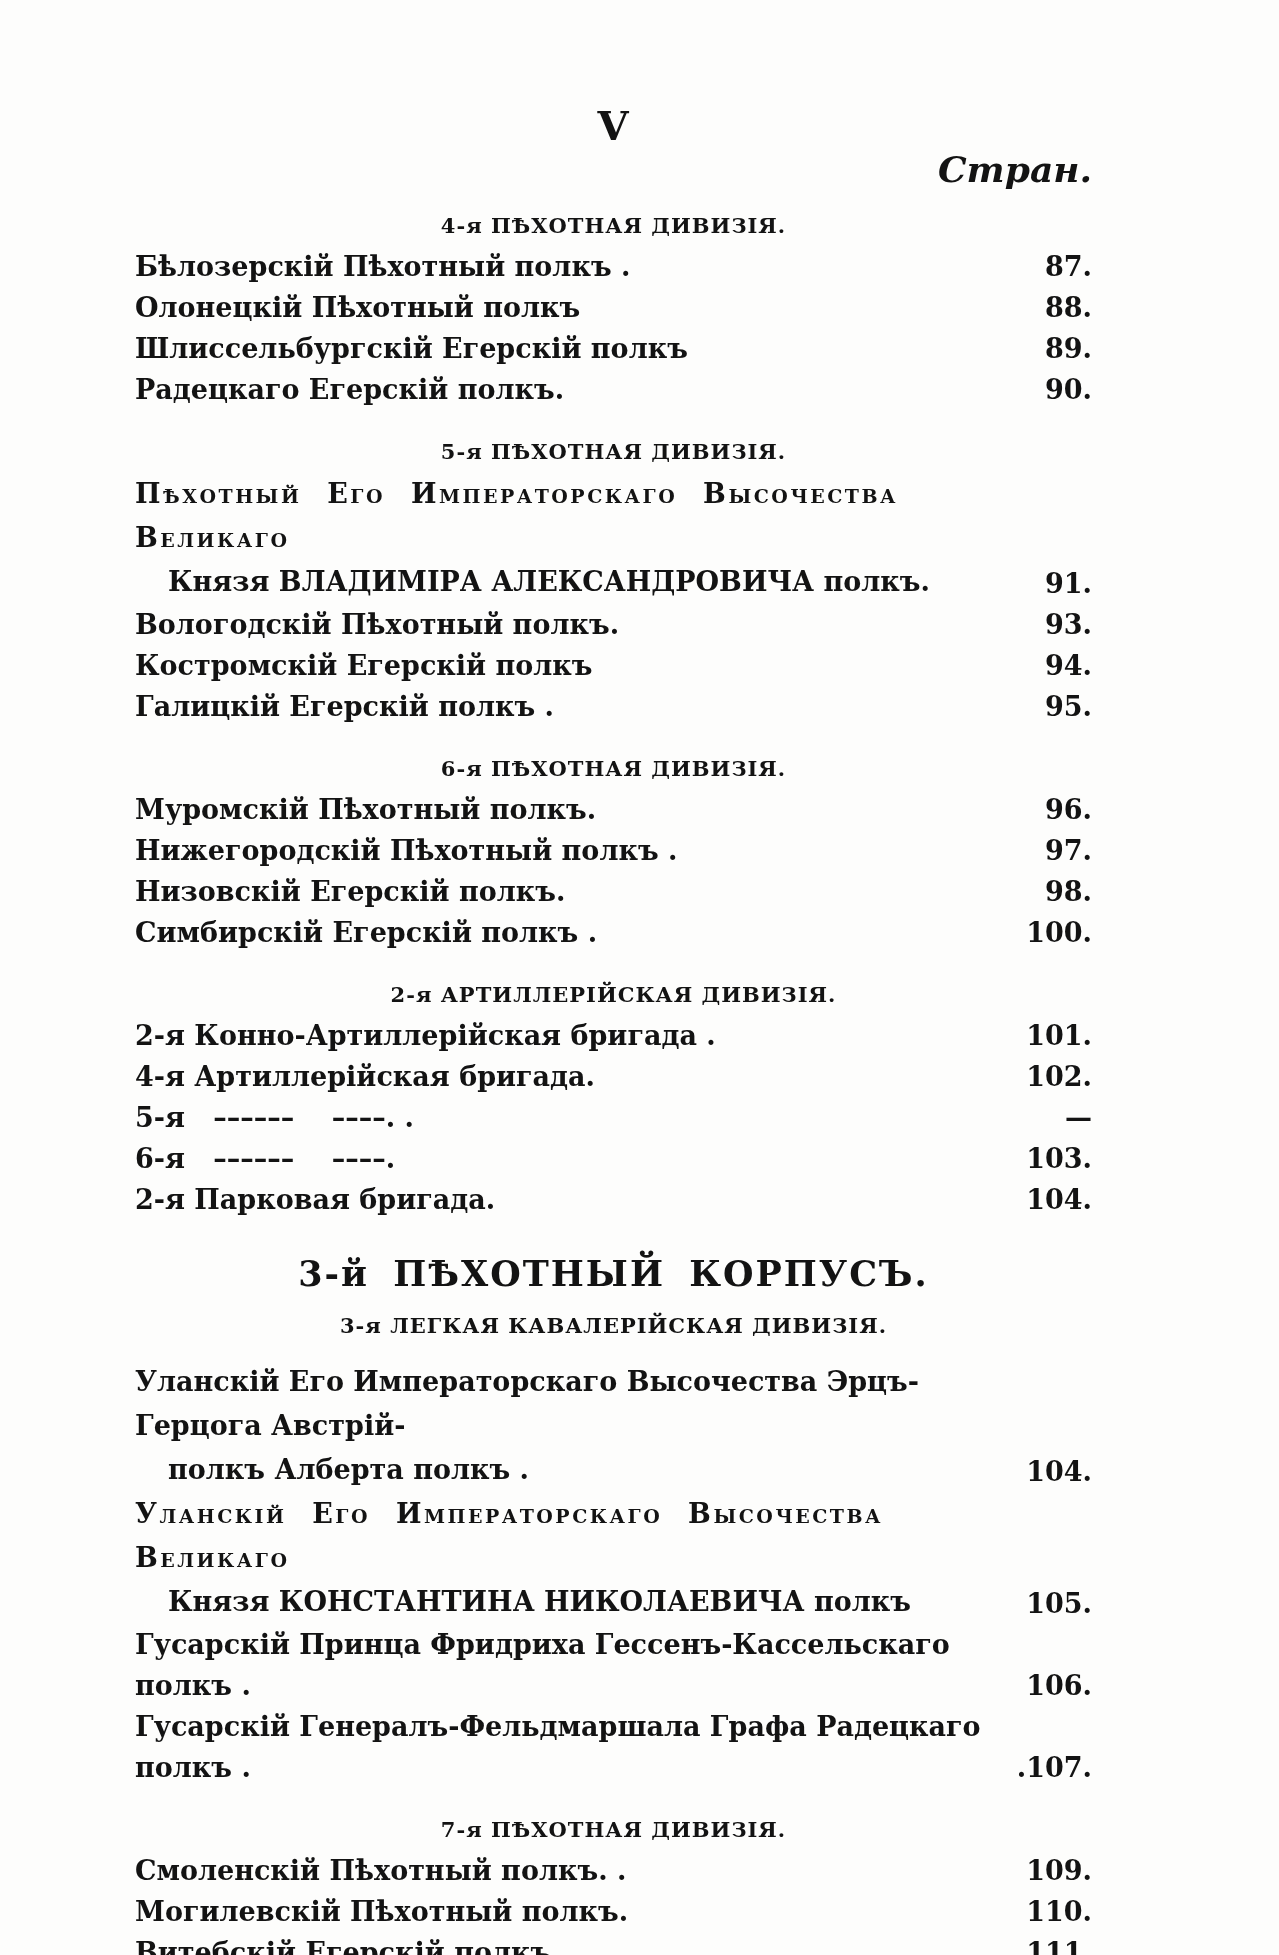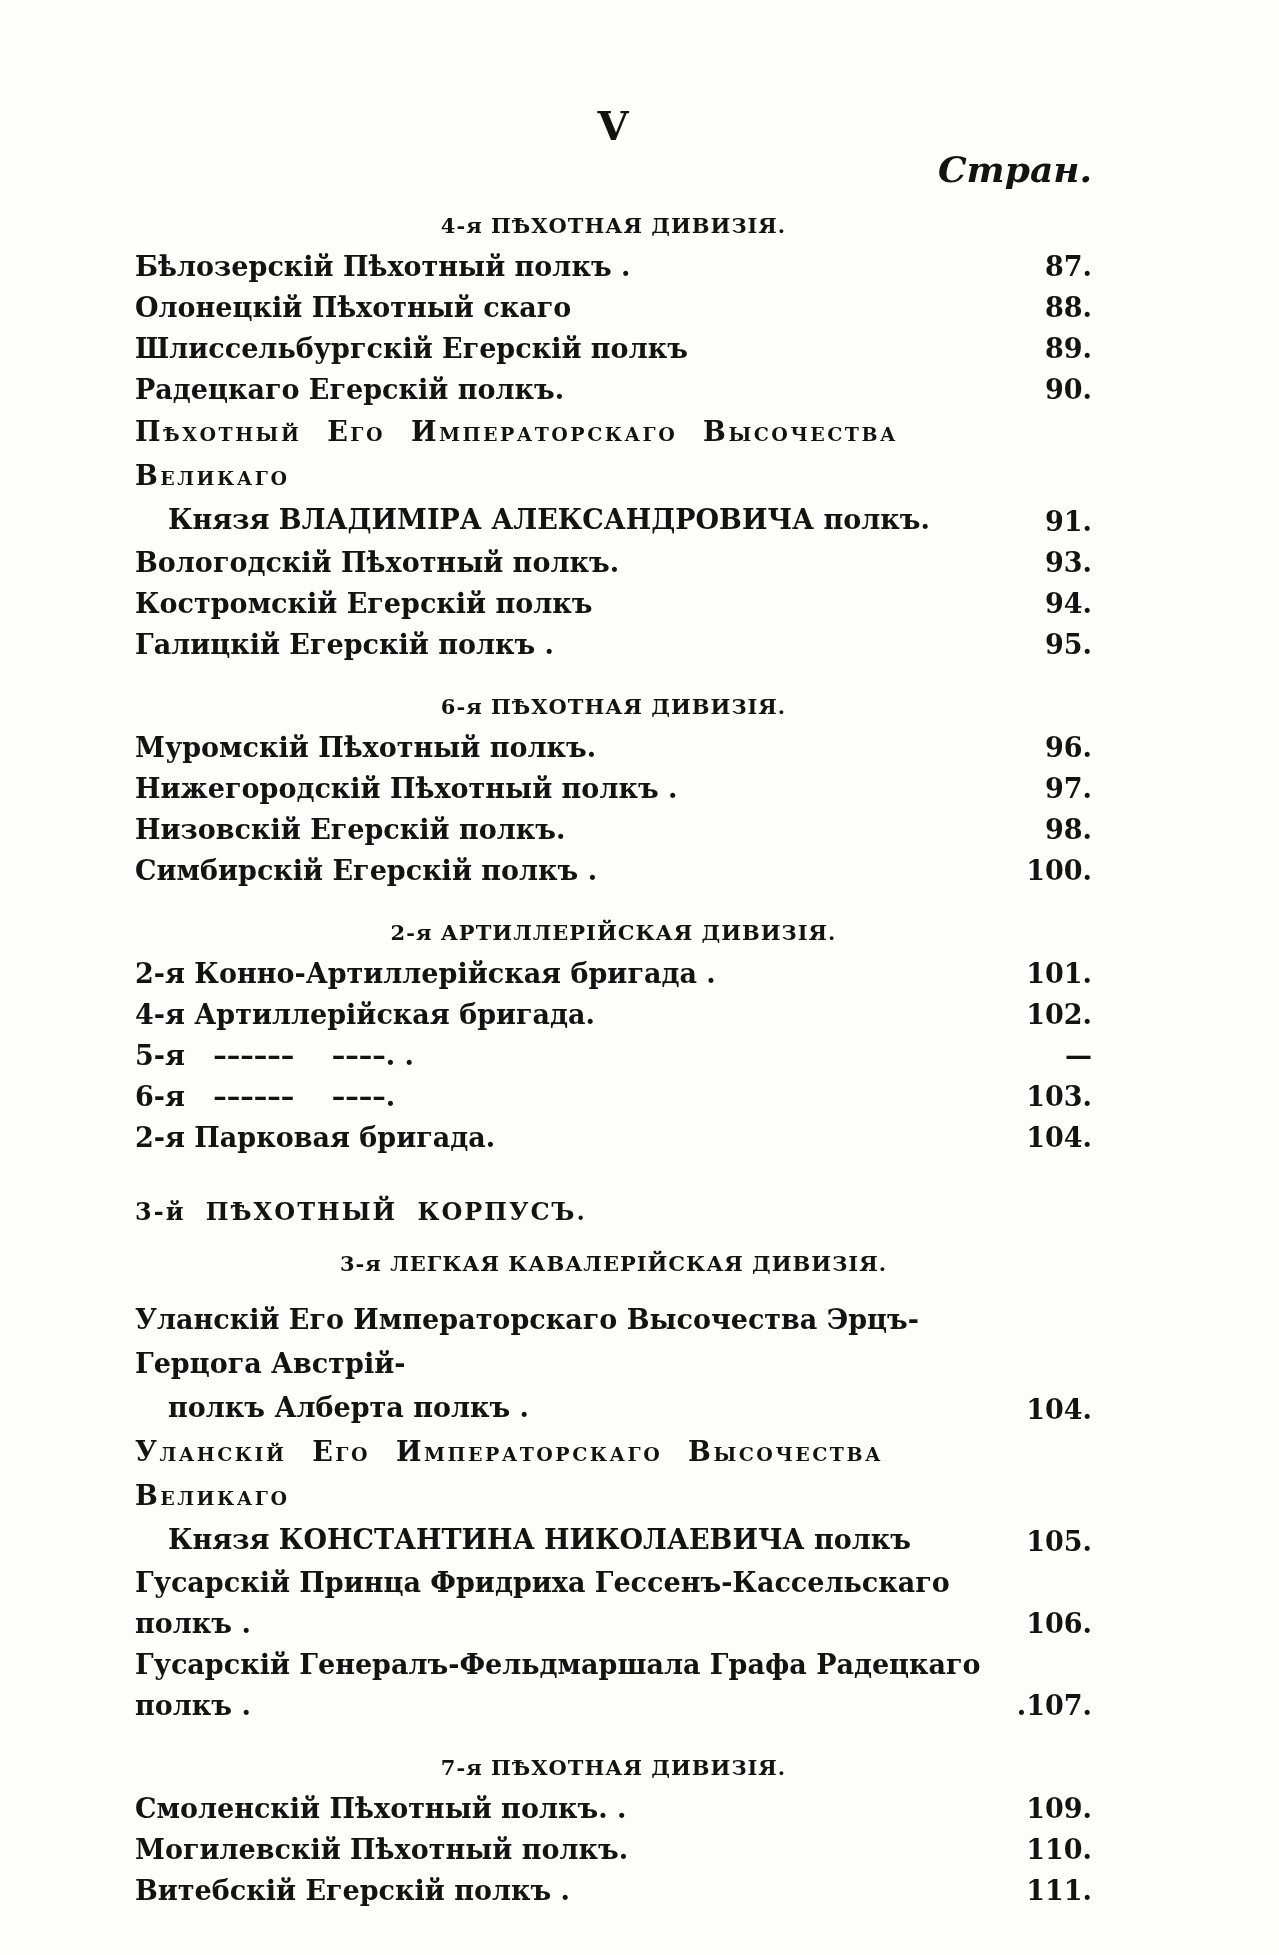--- a/index.html
+++ b/index.html
@@ -32,21 +32,22 @@
   }
   .division-heading {
     text-align: center;
     font-size: 21px;
     line-height: 40px;
     margin-top: 22px;
     letter-spacing: 1px;
     white-space: pre-wrap;
   }
   .corps-heading {
-    font-size: 24px;
+    text-align: center;
+    font-size: 35px;
     line-height: 48px;
     margin-top: 30px;
     letter-spacing: 2px;
     word-spacing: 10px;
     white-space: pre-wrap;
   }
   .corps-heading + .division-heading { margin-top: 8px; }
   .toc-section.has-corps .entries { margin-top: 14px; }
   .entry {
     display: flex;
@@ -85,39 +86,40 @@
         <div class="division-heading">4-я ПѢХОТНАЯ ДИВИЗІЯ.</div>
         <div class="entries">
           <div class="entry">
             <div class="entry-lines">
               <div class="line">Бѣлозерскій Пѣхотный полкъ .</div>
             </div>
             <div class="page-num">87.</div>
           </div>
           <div class="entry">
             <div class="entry-lines">
-              <div class="line">Олонецкій Пѣхотный скаго</div>
+              <div class="line">Олонецкій Пѣхотный полкъ</div>
             </div>
             <div class="page-num">88.</div>
           </div>
           <div class="entry">
             <div class="entry-lines">
               <div class="line">Шлиссельбургскій Егерскій полкъ</div>
             </div>
             <div class="page-num">89.</div>
           </div>
           <div class="entry">
             <div class="entry-lines">
               <div class="line">Радецкаго Егерскій полкъ.</div>
             </div>
             <div class="page-num">90.</div>
           </div>
         </div>
       </section>
       <section class="toc-section">
+        <div class="division-heading">5-я ПѢХОТНАЯ ДИВИЗІЯ.</div>
         <div class="entries">
           <div class="entry two-line">
             <div class="entry-lines">
               <div class="line spaced">Пѣхотный Его Императорскаго Высочества Великаго</div>
               <div class="line indent">Князя ВЛАДИМІРА АЛЕКСАНДРОВИЧА полкъ.</div>
             </div>
             <div class="page-num">91.</div>
           </div>
           <div class="entry">
             <div class="entry-lines">

